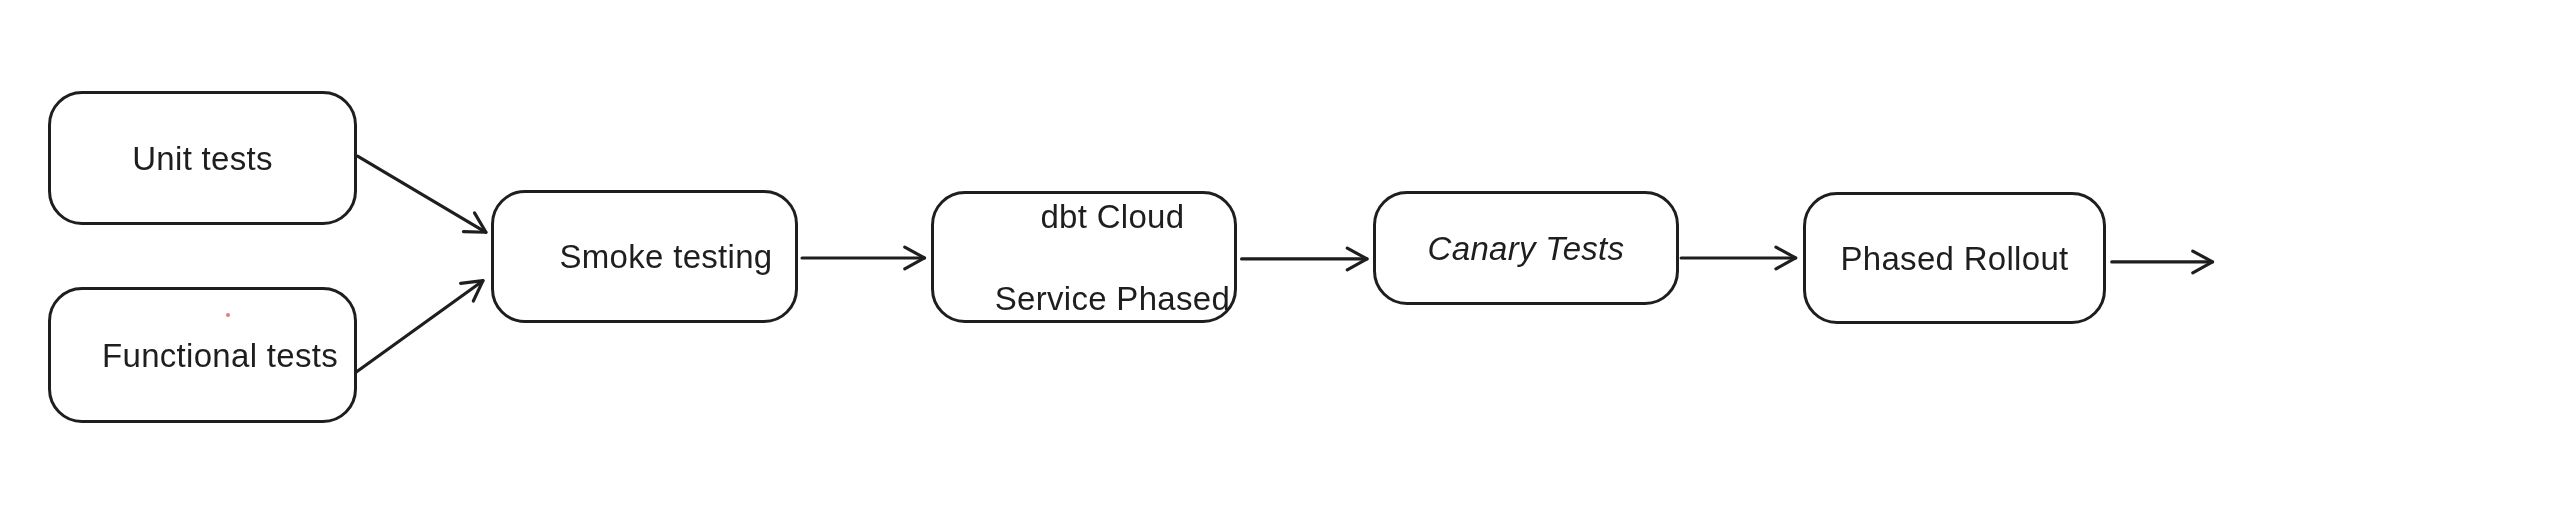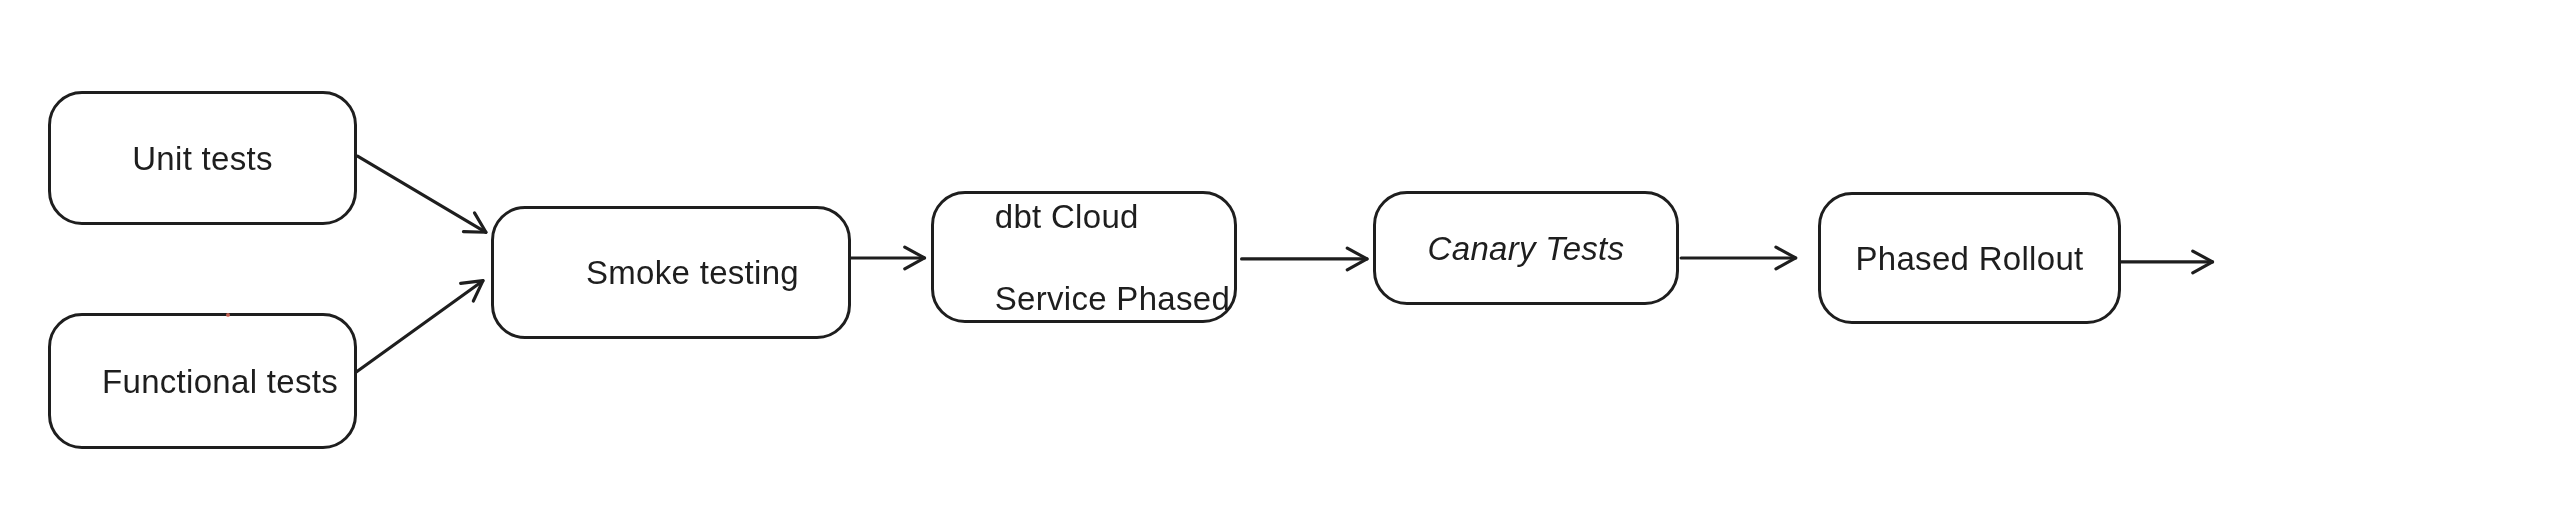--- a/index.html
+++ b/index.html
@@ -24,20 +24,21 @@
   }
   .node {
     position: absolute;
     box-sizing: border-box;
     background: #ffffff;
     border: 3.5px solid #1e1e1e;
     border-radius: 34px;
     display: flex;
     align-items: center;
     justify-content: center;
+    text-align: center;
   }
   .node-label {
     color: #1e1e1e;
     font-size: 33px;
     line-height: 41px;
     letter-spacing: 0.3px;
     white-space: pre;
   }
   .artifact-dot {
     position: absolute;
@@ -65,40 +66,40 @@
       <path d="M1257 262 L1384 262" marker-end="url(#arrowhead)"></path>
       <path d="M1702 261 L1818 261" marker-end="url(#arrowhead)"></path>
       <path d="M2138 265 L2240 265" marker-end="url(#arrowhead)"></path>
     </g>
   </svg>
 
   <div class="node" style="left:48px; top:91px; width:309px; height:134px;">
     <span class="node-label">Unit tests</span>
   </div>
 
-  <div class="node" style="left:48px; top:313px; width:309px; height:136px;padding-left:35px;">
+  <div class="node" style="left:48px; top:287px; width:309px; height:136px;padding-left:35px;">
     <span class="node-label">Functional tests</span>
   </div>
 
   <div class="artifact-dot" style="left:226px; top:313px; background:#d96a5a;"></div>
 
-  <div class="node" style="left:491px; top:206px; width:360px; height:133px;padding-left:43px;">
+  <div class="node" style="left:491px; top:190px; width:307px; height:133px;padding-left:43px;">
     <span class="node-label">Smoke testing</span>
   </div>
 
   <div class="node" style="left:931px; top:191px; width:306px; height:132px;">
     <span class="node-label">
       <span>dbt Cloud</span><br>
       <span>Service Phased</span>
     </span>
   </div>
 
   <div class="node" style="left:1373px; top:191px; width:306px; height:114px;font-style:italic;">
     <span class="node-label">Canary Tests</span>
   </div>
 
-  <div class="node" style="left:1803px; top:192px; width:303px; height:132px;margin-left:15px;">
+  <div class="node" style="left:1803px; top:192px; width:303px; height:132px;">
     <span class="node-label">Phased Rollout</span>
   </div>
 
 
 </div>
 
 
 </body></html>

